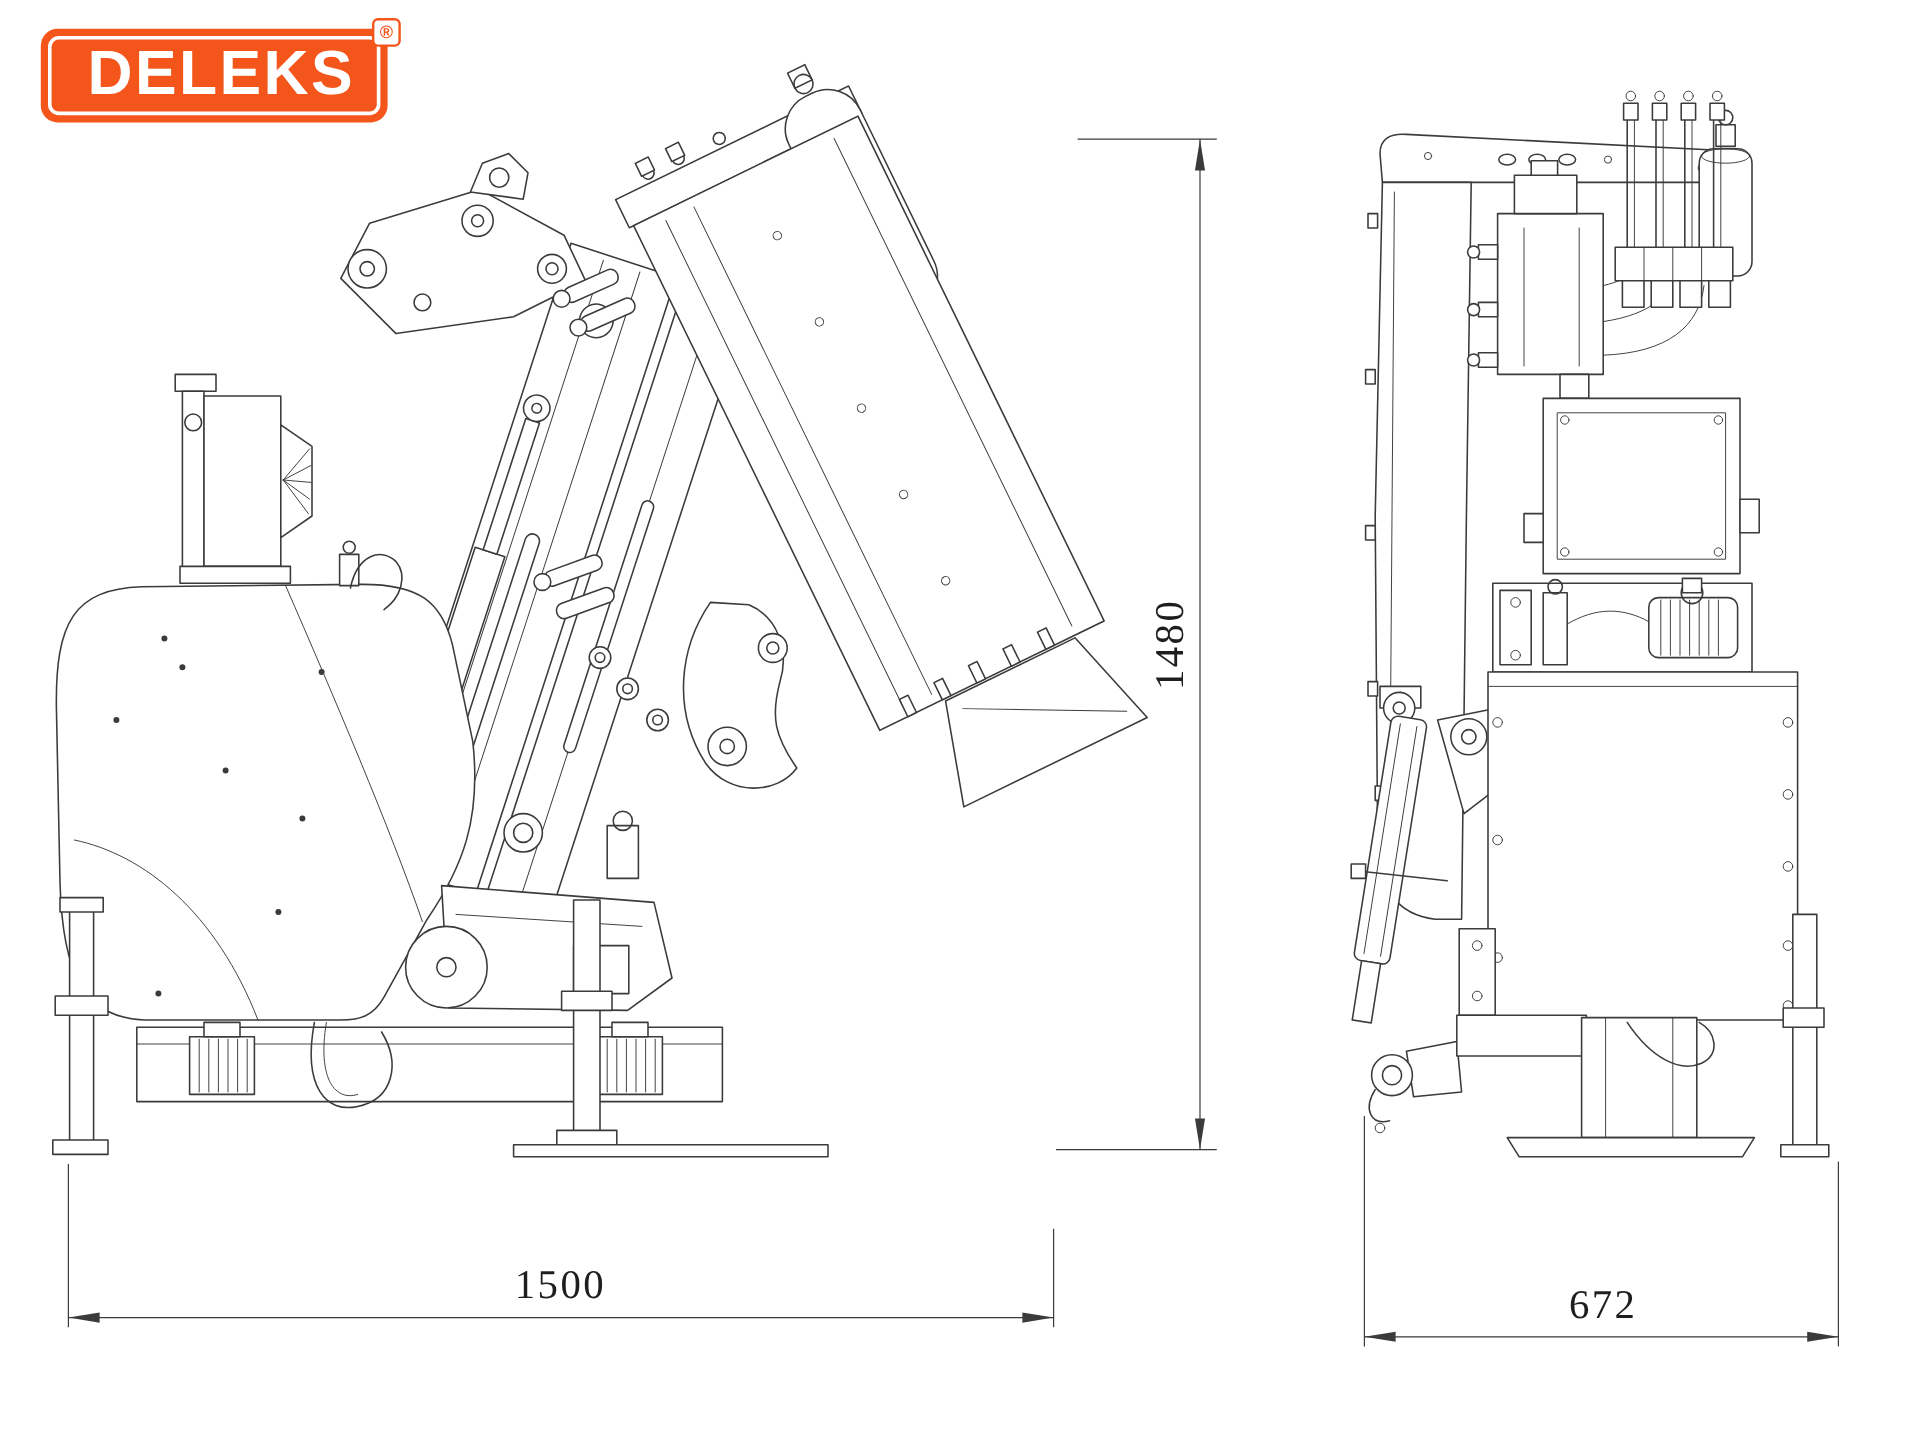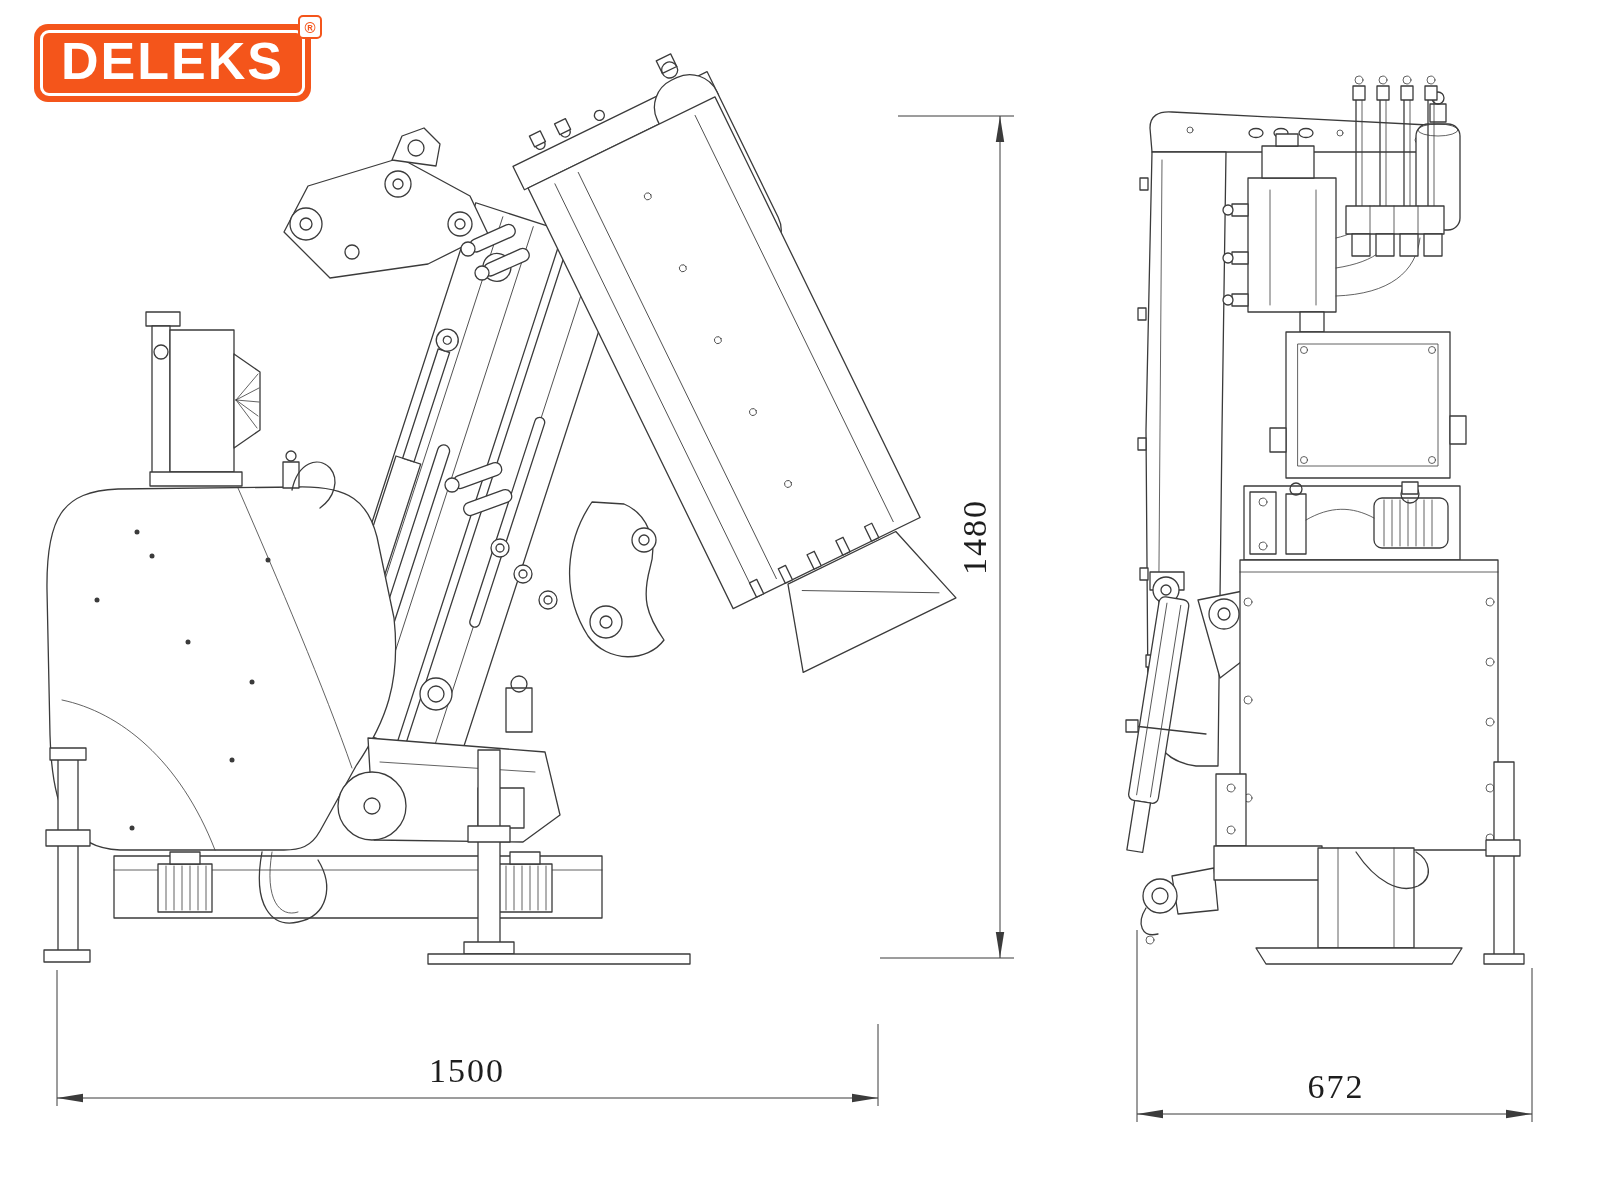--- a/index.html
+++ b/index.html
@@ -12,21 +12,21 @@
   
   .logo {
     position:absolute; left:34px; top:24px;
     border-radius:14px; padding:6px;
   }
   .logo-inner {
     border:3px solid #fff; border-radius:9px; padding:2px 18px 6px 18px;
   }
   .logo-text {
     color:#fff; font-weight:bold; font-size:52px; letter-spacing:2px;
-    font-family:"Liberation Sans", sans-serif; line-height:1;
+    font-family:"Liberation Sans", sans-serif; line-height:1;margin-left:12px;
   }
   .logo-reg {
     position:absolute; top:-9px; right:-11px; width:24px; height:24px;
     background:#fff; border:2px solid; border-radius:5px;
     font-size:15px; line-height:21px; text-align:center; font-weight:bold;
   }
   
   svg { position:absolute; left:0; top:0; }
   .shp  { fill:#fff; stroke:var(--line); stroke-width:1.3; stroke-linejoin:round; }
   .ln   { fill:none; stroke:var(--line); stroke-width:1.3; stroke-linejoin:round; stroke-linecap:round; }

